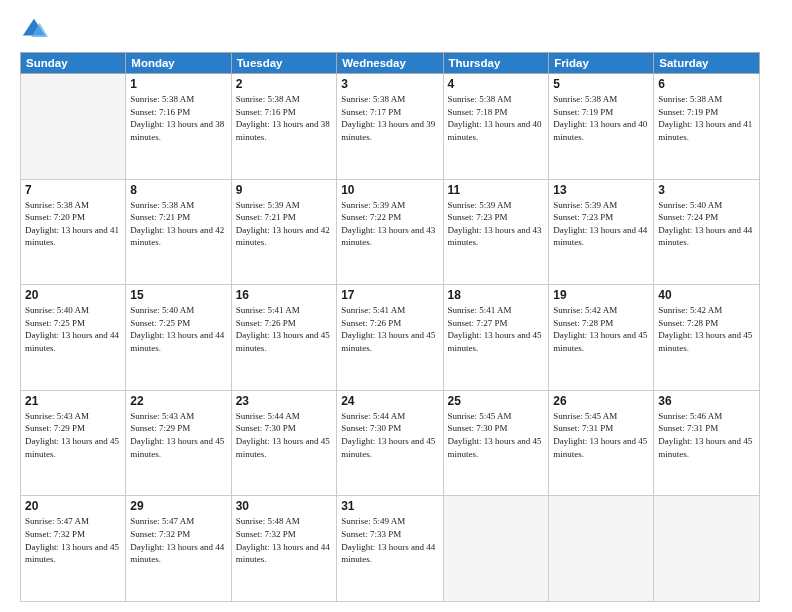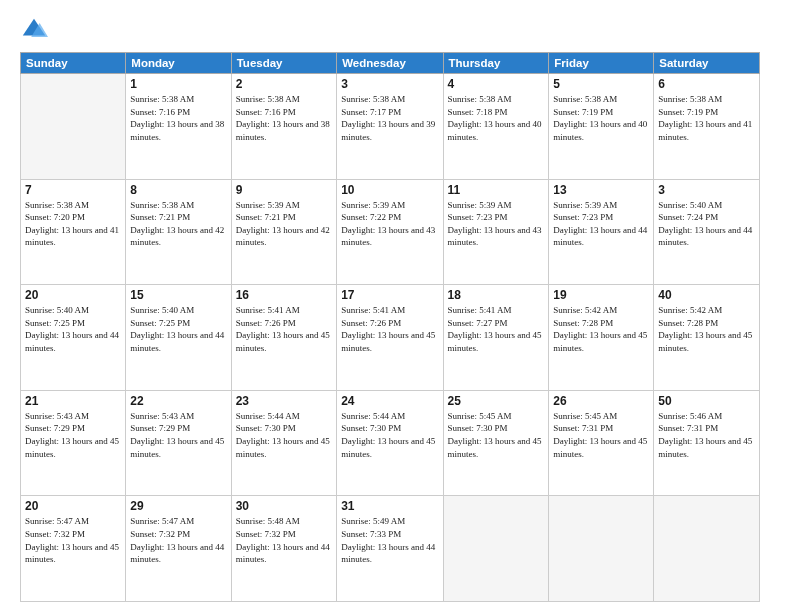--- a/index.html
+++ b/index.html
@@ -239,21 +239,21 @@
           </td>
           <td>
             <span class="day-num">25</span>
             <div class="day-info">Sunrise: 5:45 AM<br>Sunset: 7:30 PM<br>Daylight: 13 hours and 45 minutes.</div>
           </td>
           <td>
             <span class="day-num">26</span>
             <div class="day-info">Sunrise: 5:45 AM<br>Sunset: 7:31 PM<br>Daylight: 13 hours and 45 minutes.</div>
           </td>
           <td>
-            <span class="day-num">50</span>
+            <span class="day-num">36</span>
             <div class="day-info">Sunrise: 5:46 AM<br>Sunset: 7:31 PM<br>Daylight: 13 hours and 45 minutes.</div>
           </td>
         </tr>
         <tr class="week-row">
           <td>
             <span class="day-num">20</span>
             <div class="day-info">Sunrise: 5:47 AM<br>Sunset: 7:32 PM<br>Daylight: 13 hours and 45 minutes.</div>
           </td>
           <td>
             <span class="day-num">29</span>

